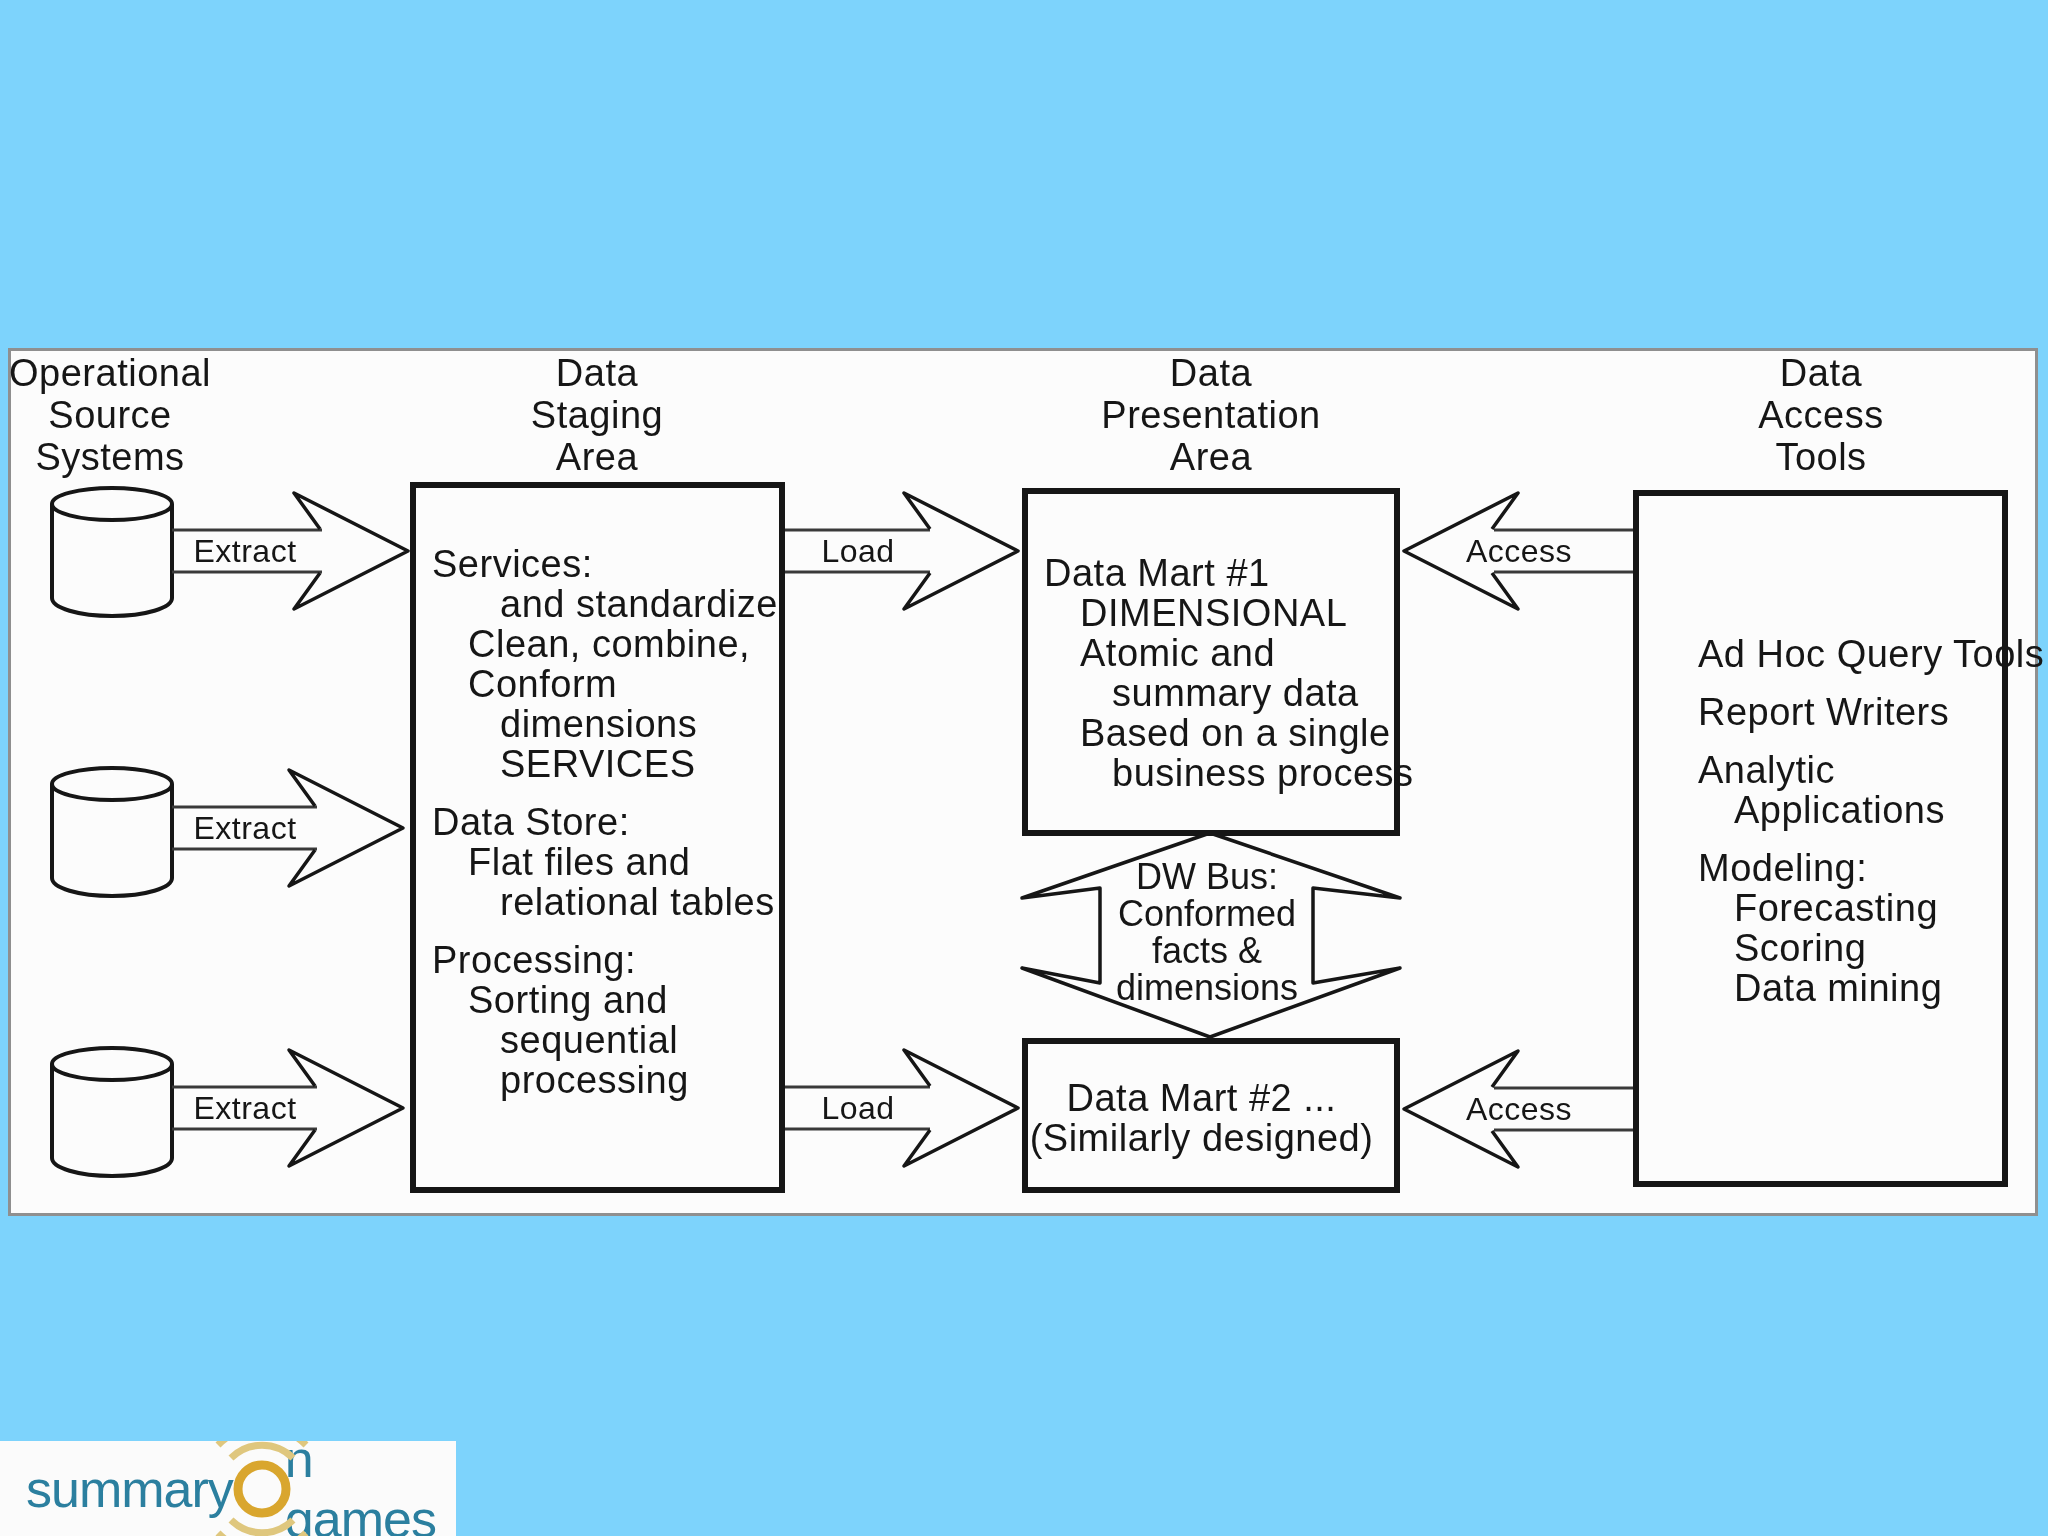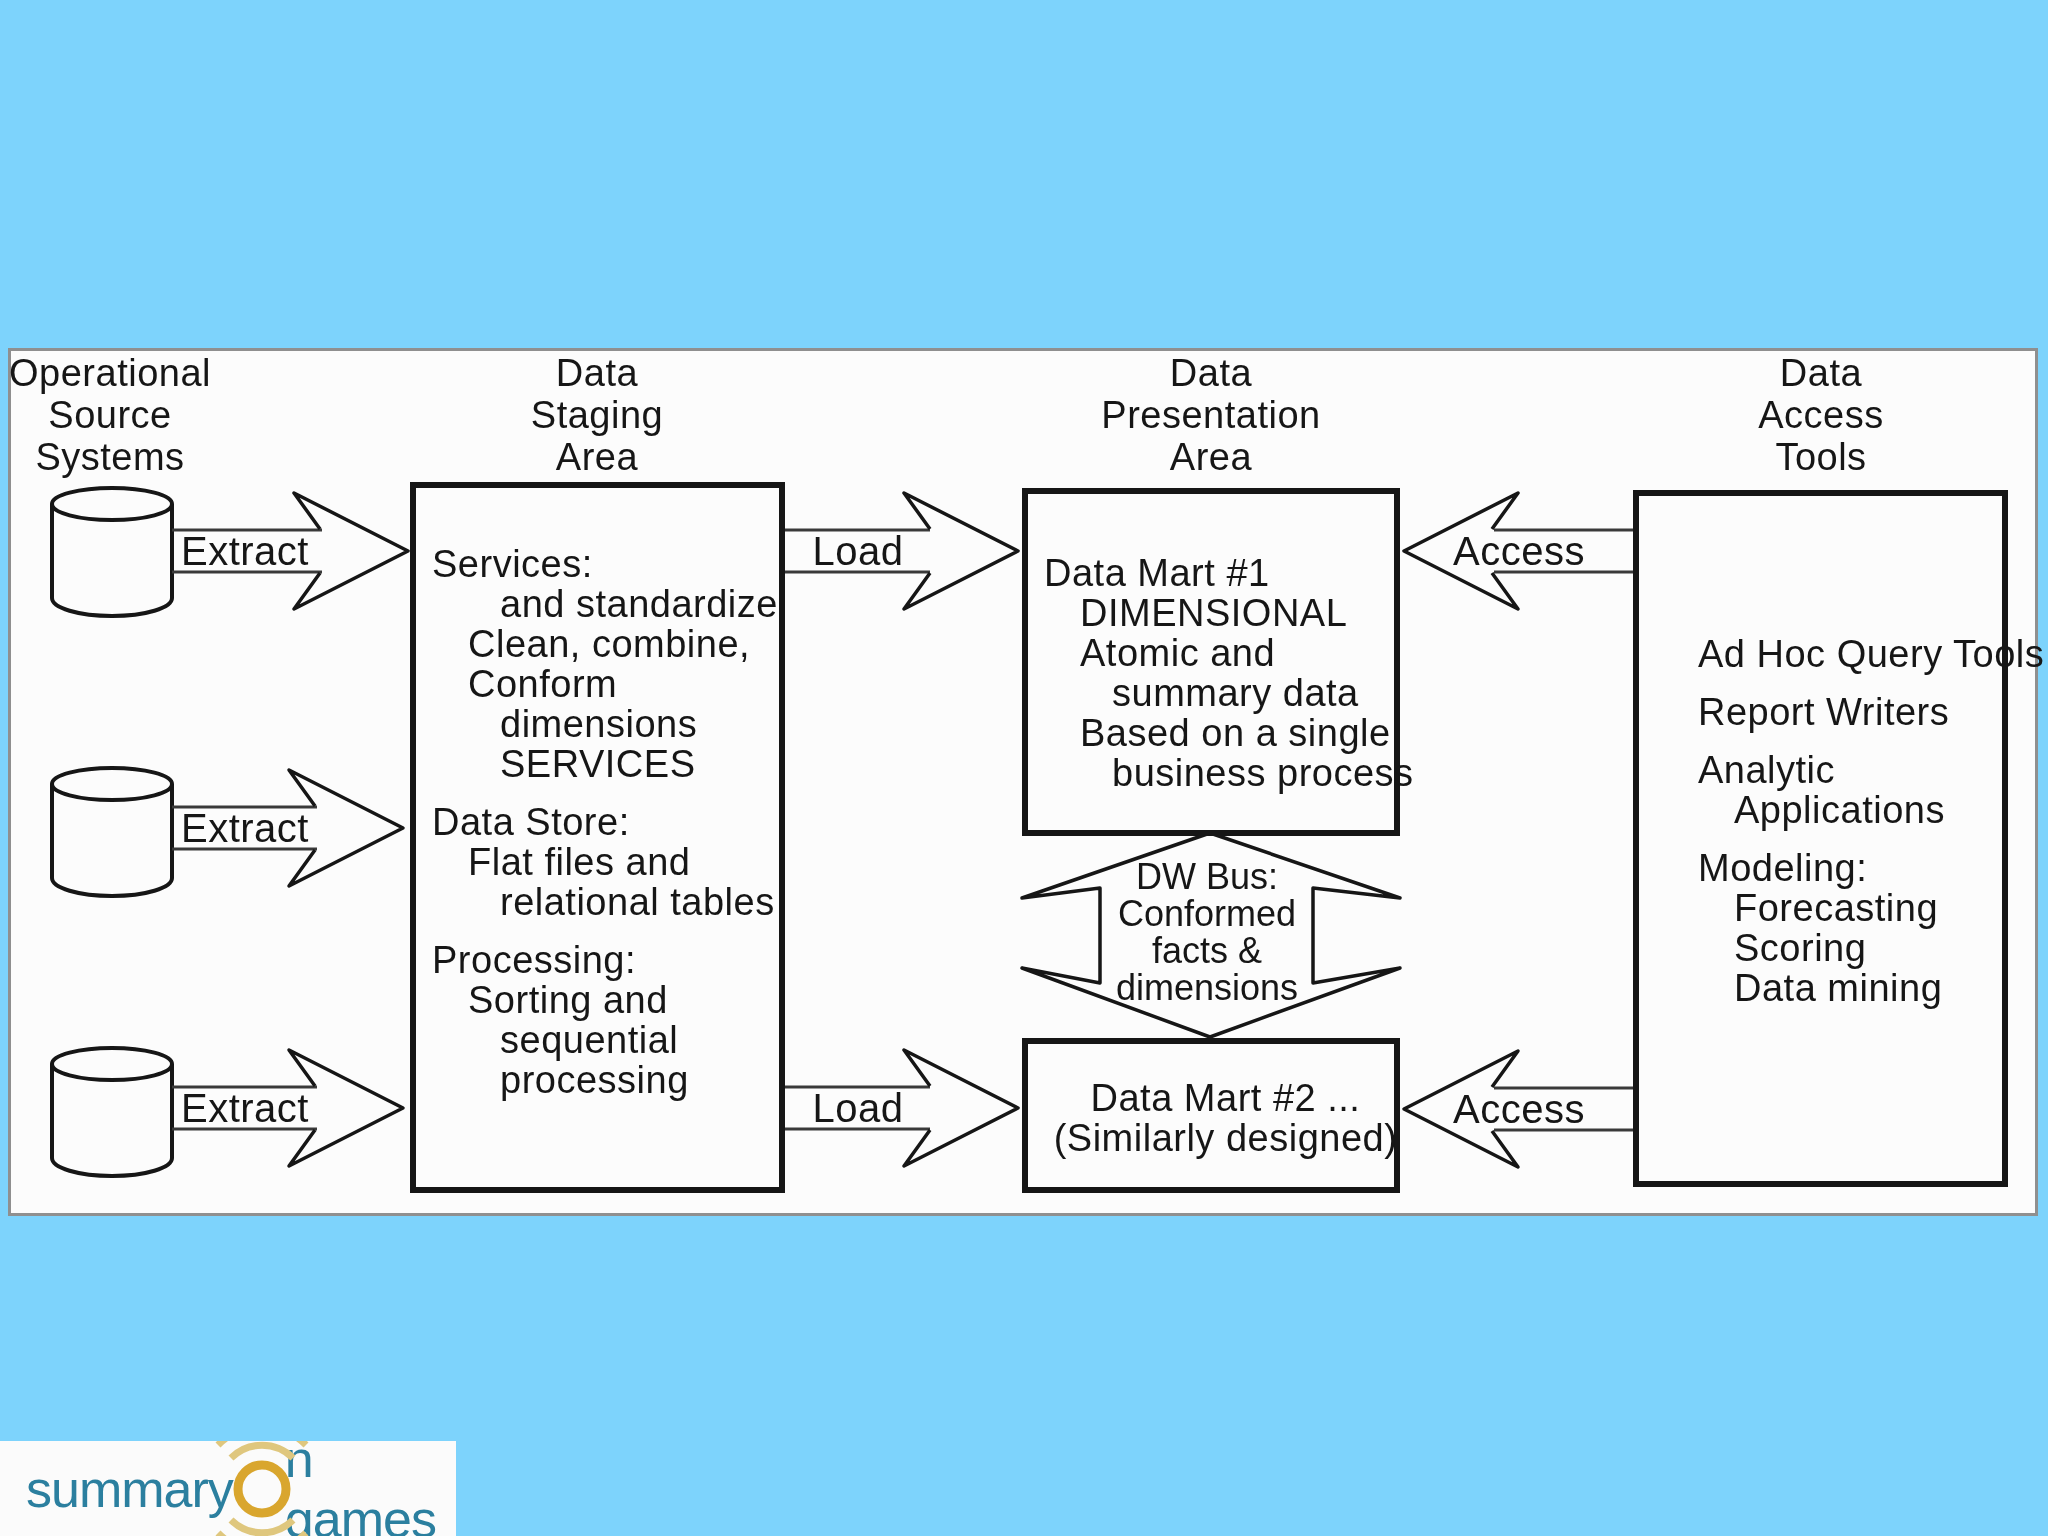--- a/index.html
+++ b/index.html
@@ -9,21 +9,21 @@
              background:#fcfcfc;border:3px solid #8f8f8f;box-sizing:border-box;}
   svg.shapes{position:absolute;left:0;top:0;width:2048px;height:1536px;}
   .heading{position:absolute;width:340px;font-size:38px;line-height:42px;text-align:center;
            letter-spacing:0.5px;}
   .box{position:absolute;border:6px solid #161616;box-sizing:border-box;background:transparent;}
   .btxt{position:absolute;font-size:38px;line-height:40px;letter-spacing:0.5px;box-sizing:border-box;}
   .ln{padding-left:22px;white-space:nowrap;}
   .i1{padding-left:58px;}
   .i2{padding-left:90px;}
   .gap{margin-top:18px;}
-  .albl{position:absolute;transform:translate(-50%,-50%);font-size:40px;white-space:nowrap;
+  .albl{position:absolute;transform:translate(-50%,-50%);font-size:32px;white-space:nowrap;
         letter-spacing:0.5px;}
   .dwline{position:absolute;left:1057px;width:300px;text-align:center;font-size:36px;
           line-height:37px;white-space:nowrap;}
   .ctr{text-align:center;}
   .logo{position:absolute;left:0;top:1441px;width:456px;height:95px;background:#fbfbfb;
         overflow:hidden;display:flex;align-items:center;padding-left:26px;box-sizing:border-box;
         font-size:52px;letter-spacing:-1px;color:#2b7f9f;}
   .ringwrap{position:relative;display:inline-block;width:54px;height:54px;margin:0 2px;}
   .ringwrap svg{position:absolute;left:-43px;top:-68px;}
 </style>
@@ -132,21 +132,21 @@
     <div class="ln i2">summary data</div>
     <div class="ln i1">Based on a single</div>
     <div class="ln i2">business process</div>
   </div>
 
   <div class="dwline" style="top:858px;">DW Bus:</div>
   <div class="dwline" style="top:895px;">Conformed</div>
   <div class="dwline" style="top:932px;">facts &amp;</div>
   <div class="dwline" style="top:969px;">dimensions</div>
 
-  <div class="btxt ctr" style="left:1022px;top:1038px;width:359px;padding-top:40px;margin-left:24px;">
+  <div class="btxt ctr" style="left:1022px;top:1038px;width:359px;padding-top:40px;">
     <div>Data Mart #2 ...</div>
     <div>(Similarly designed)</div>
   </div>
 
   <div class="btxt" style="left:1676px;top:490px;width:375px;padding-top:144px;">
     <div class="ln">Ad Hoc Query Tools</div>
     <div class="ln gap">Report Writers</div>
     <div class="ln gap">Analytic</div>
     <div class="ln i1">Applications</div>
     <div class="ln gap">Modeling:</div>

